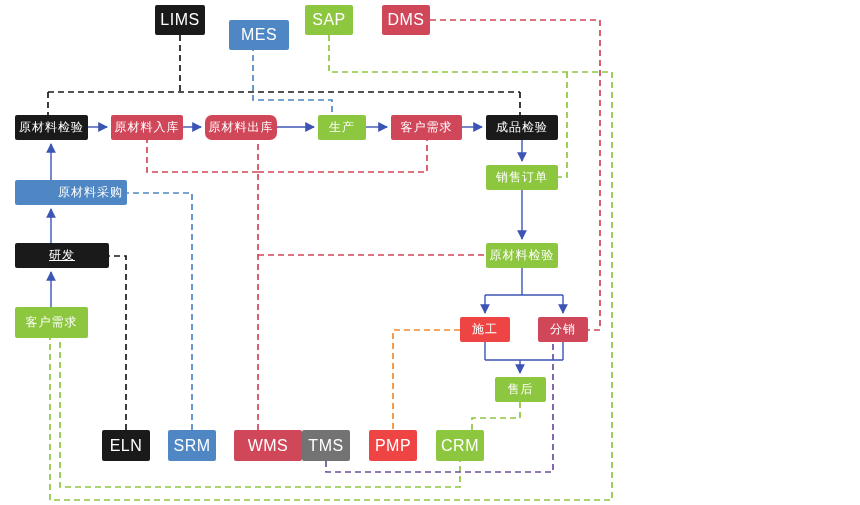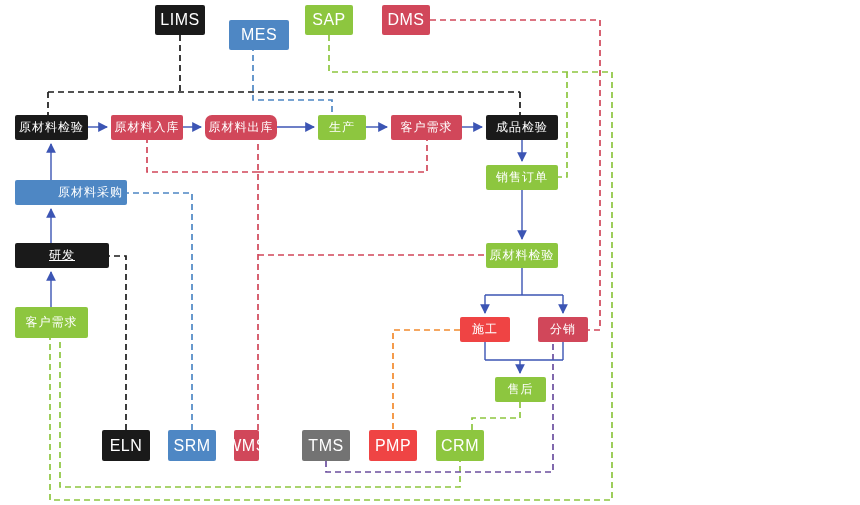--- a/index.html
+++ b/index.html
@@ -49,21 +49,21 @@
   .n-customer-demand{left:15px;top:307px;width:73px;height:31px;}
   
   .n-sales-order{left:486px;top:165px;width:72px;height:25px;}
   .n-finished-outbound{left:486px;top:243px;width:72px;height:25px;}
   .n-construction{left:460px;top:317px;width:50px;height:25px;}
   .n-distribution{left:538px;top:317px;width:50px;height:25px;}
   .n-after-sales{left:495px;top:377px;width:51px;height:25px;}
   
   .n-eln{left:102px;top:430px;width:48px;height:31px;}
   .n-srm{left:168px;top:430px;width:48px;height:31px;}
-  .n-wms{left:234px;top:430px;width:25px;height:31px;}
+  .n-wms{left:234px;top:430px;width:68px;height:31px;}
   .n-tms{left:302px;top:430px;width:48px;height:31px;}
   .n-pmp{left:369px;top:430px;width:48px;height:31px;}
   .n-crm{left:436px;top:430px;width:48px;height:31px;}
 </style>
 </head>
 <body>
 
 <div class="canvas">
 
   <svg class="edges" width="860" height="505" viewBox="0 0 860 505">

